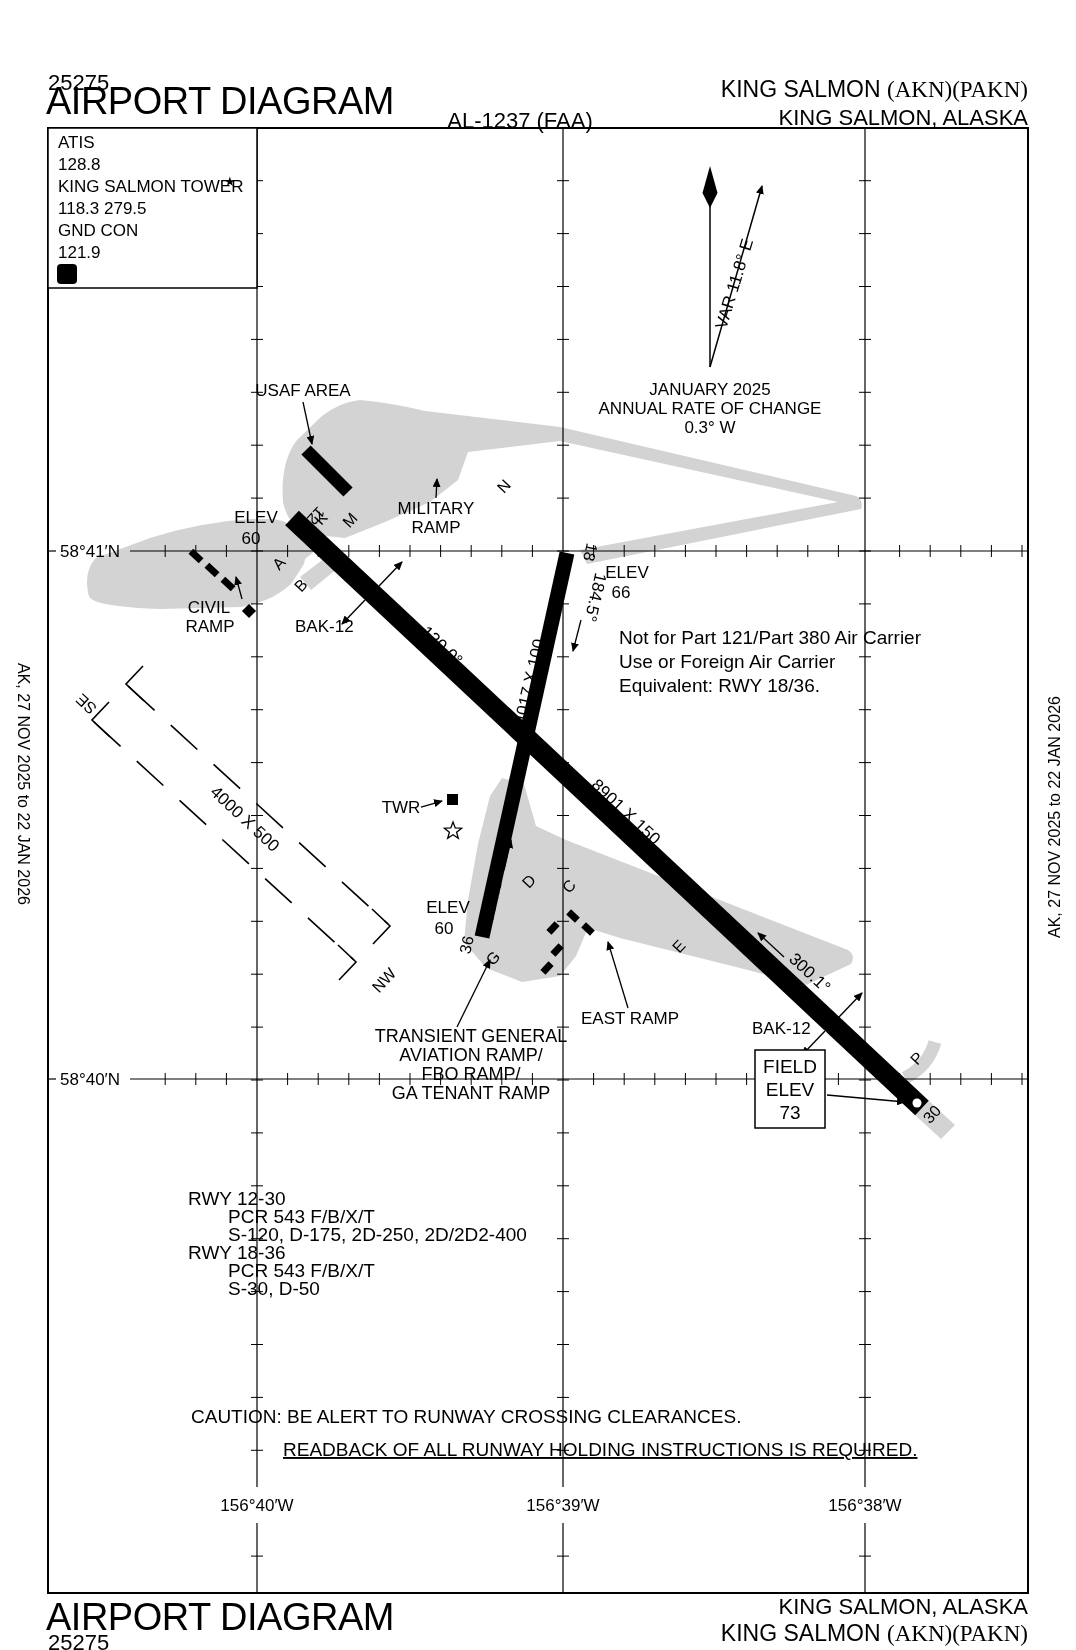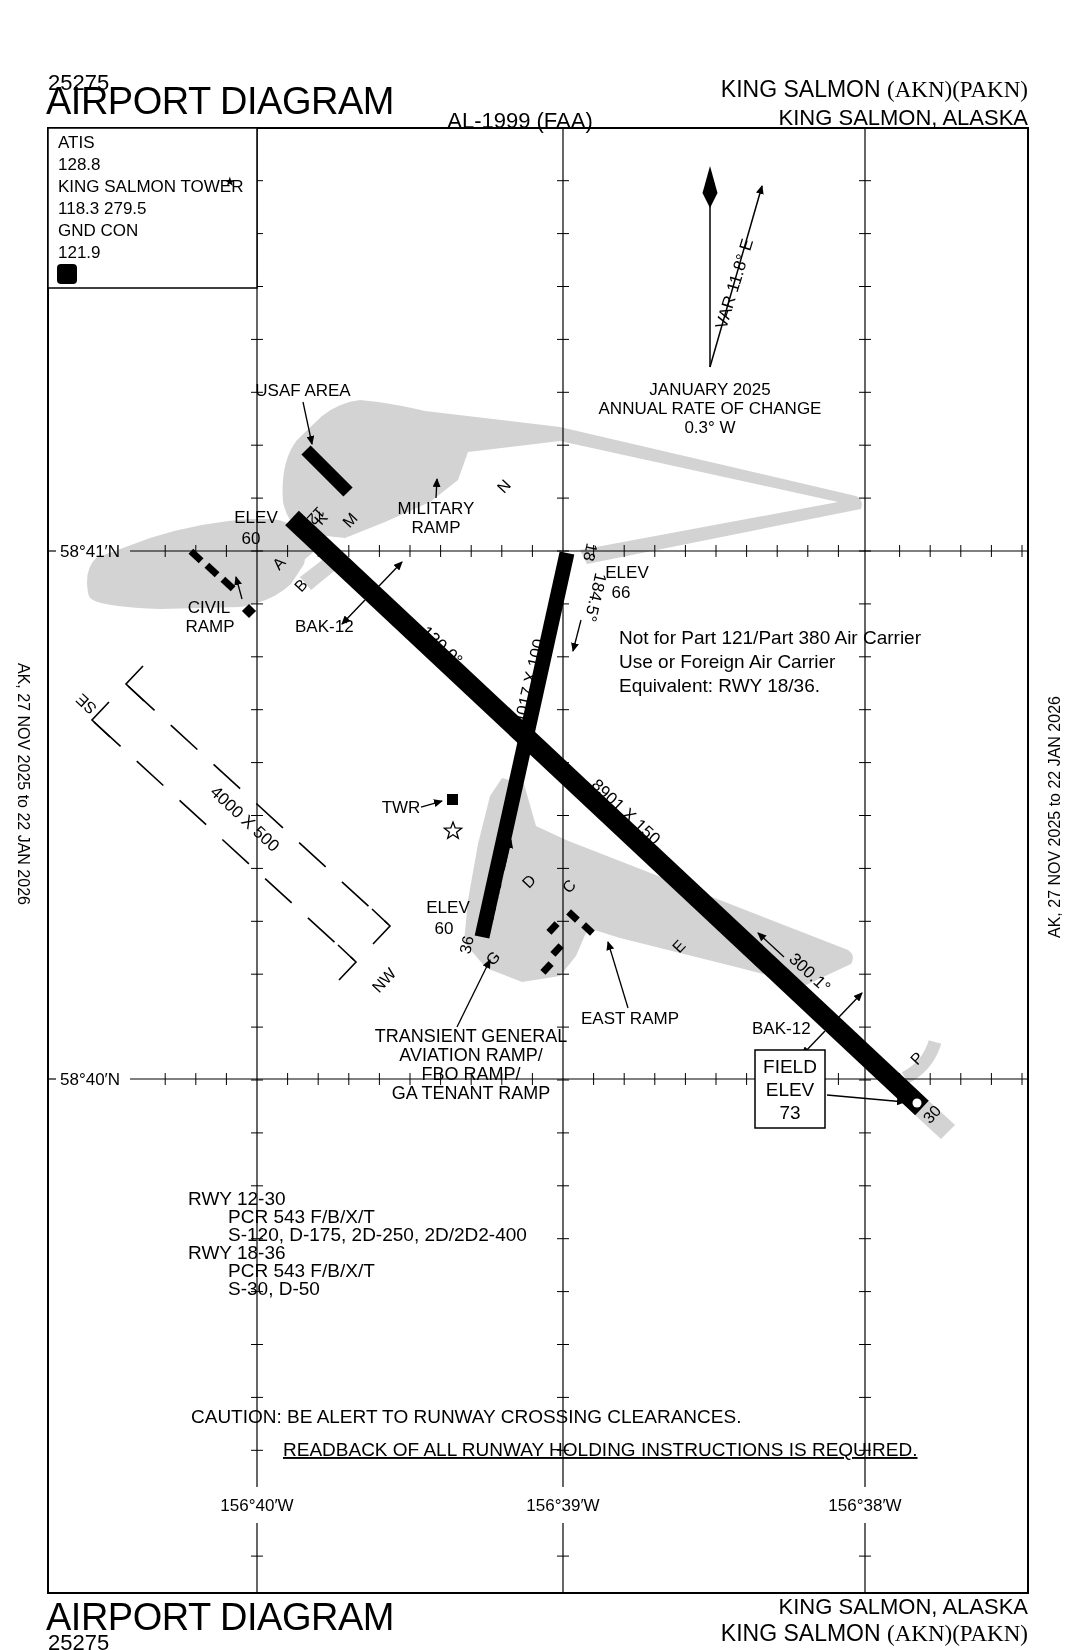--- a/index.html
+++ b/index.html
@@ -16,21 +16,21 @@
   .small-hdr{font-size:22px;}
   .right{text-align:right;}
 </style>
 </head>
 <body>
 
 <div id="page">
 
   <div class="hdr small-hdr" style="left:48px;top:70px;">25275</div>
   <div class="hdr big-title" style="left:46px;top:80px;">AIRPORT DIAGRAM</div>
-  <div class="hdr small-hdr" style="left:430px;top:108px;width:180px;text-align:center;">AL-1999 (FAA)</div>
+  <div class="hdr small-hdr" style="left:430px;top:108px;width:180px;text-align:center;">AL-1237 (FAA)</div>
   <div class="hdr right" style="right:48px;top:76px;">
     <div class="apt-name"><span>KING SALMON </span><span class="codes">(AKN)(PAKN)</span></div>
     <div class="small-hdr" style="margin-top:2px;">KING SALMON, ALASKA</div>
   </div>
 
   <div class="hdr big-title" style="left:46px;top:1596px;">AIRPORT DIAGRAM</div>
   <div class="hdr small-hdr" style="left:48px;top:1630px;">25275</div>
   <div class="hdr right" style="right:48px;top:1594px;">
     <div class="small-hdr">KING SALMON, ALASKA</div>
     <div class="apt-name"><span>KING SALMON </span><span class="codes">(AKN)(PAKN)</span></div>

